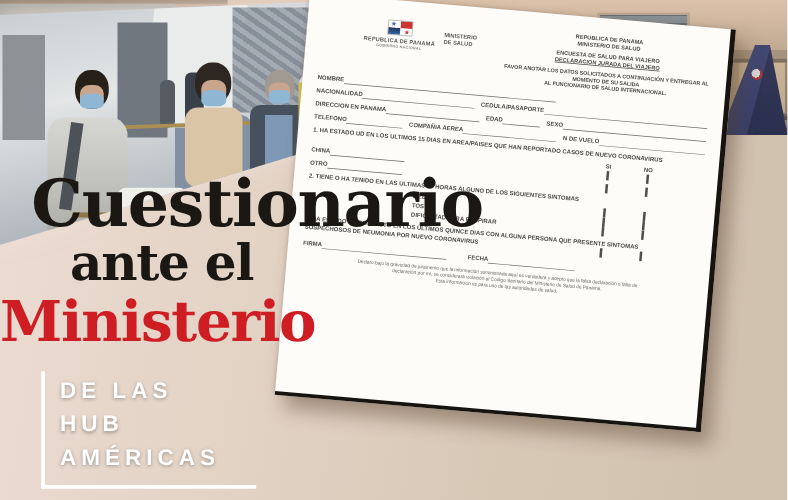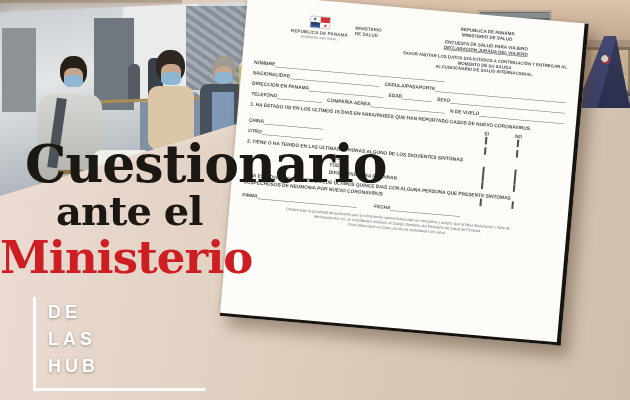--- a/index.html
+++ b/index.html
@@ -345,16 +345,17 @@
     <div class="hl3">ante el</div>
     <div class="hl4" style="color:#cf1d24;">Ministerio</div>
   </div>
 
   <div class="hub">
     <div class="vline"></div>
     <div class="hline"></div>
     <div class="txt">
       <div>DE LAS</div>
       <div>HUB</div>
+      <div>AMÉRICAS</div>
     </div>
   </div>
 
 </div>
 
 </body></html>

